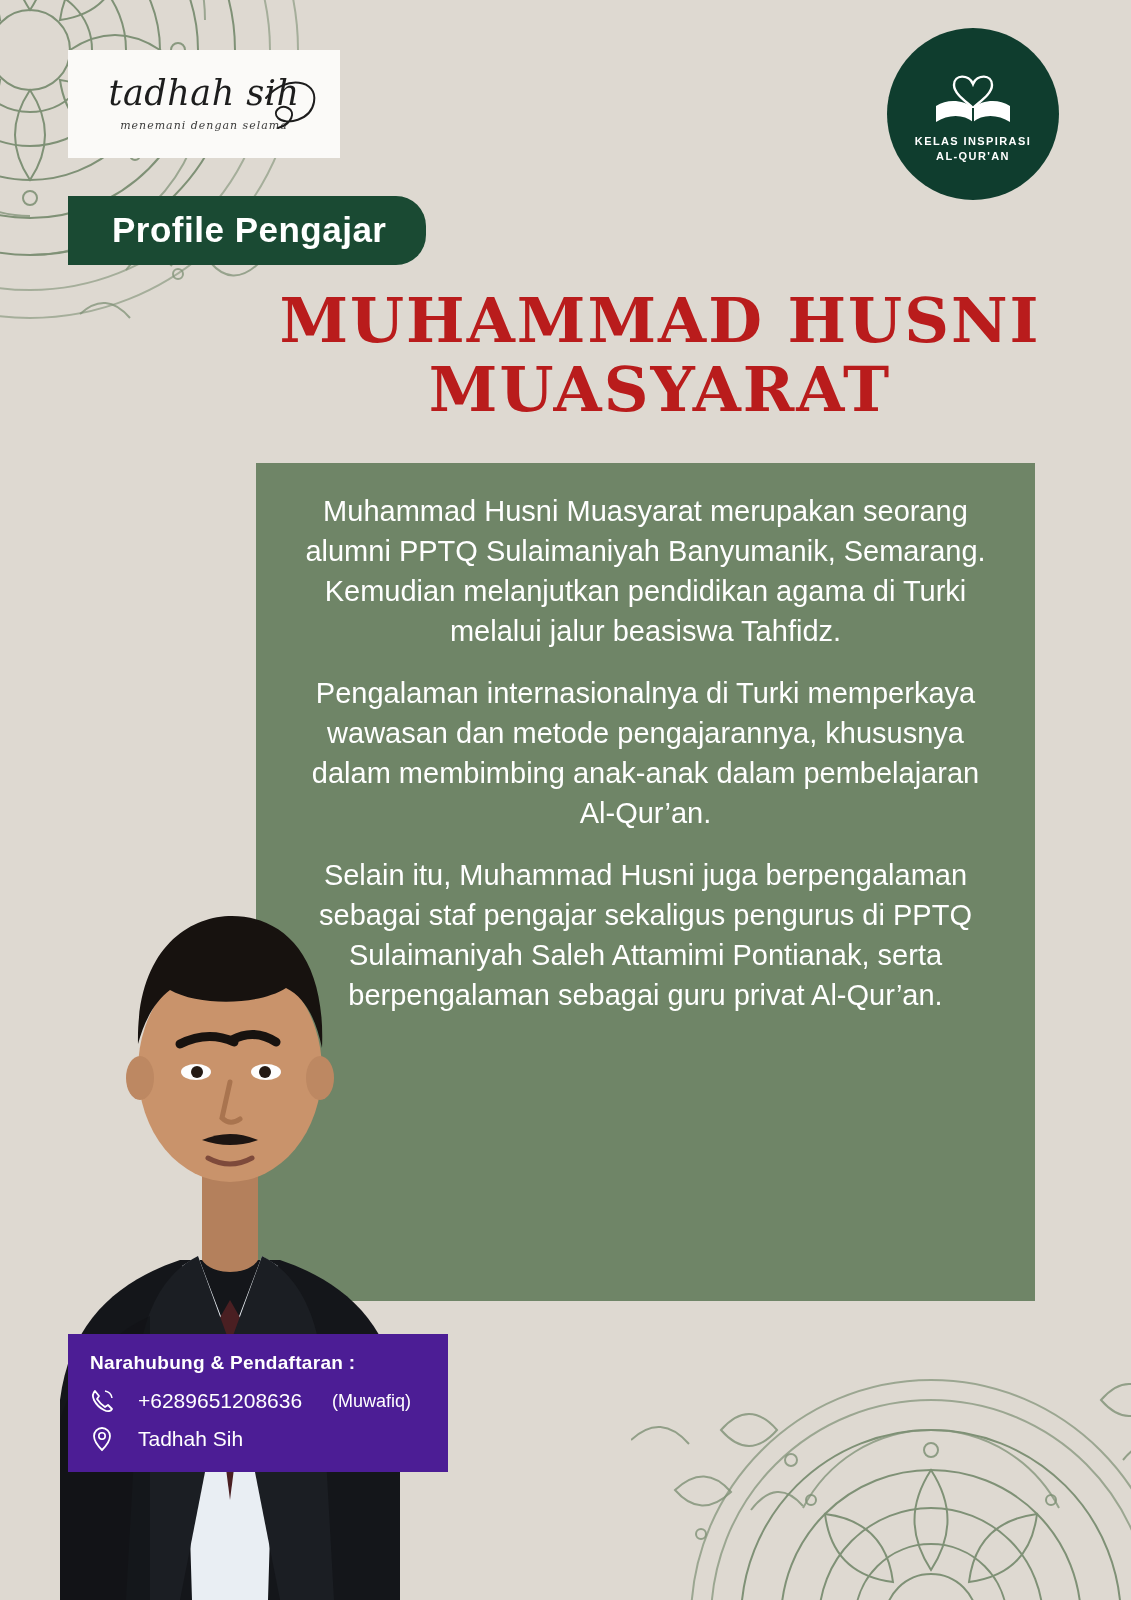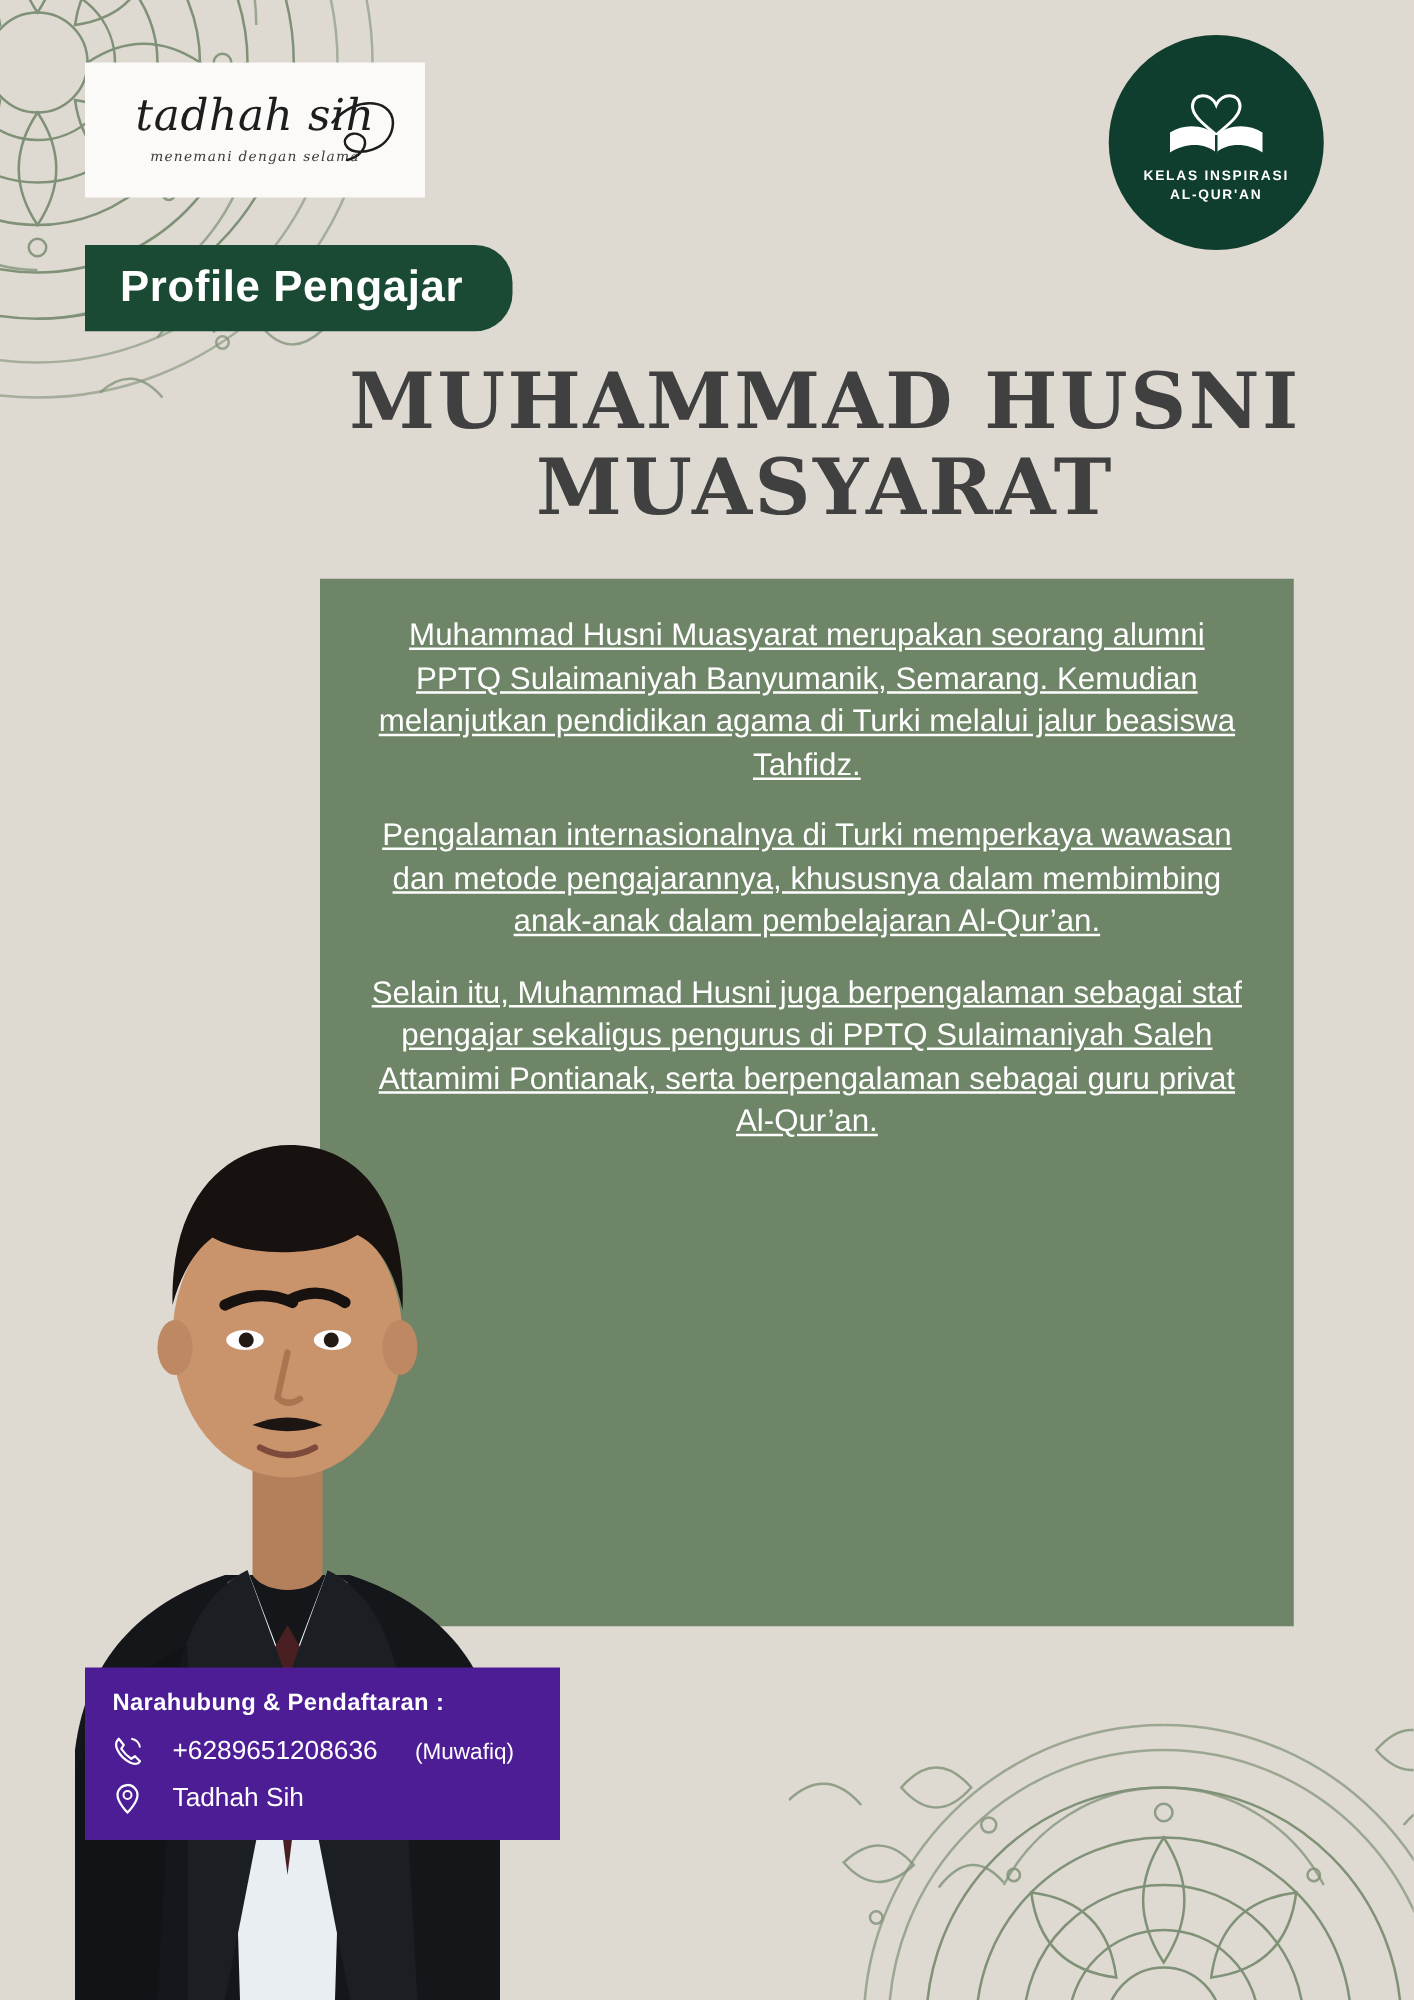--- a/index.html
+++ b/index.html
@@ -76,57 +76,56 @@
     font-size: 11px; letter-spacing: 1.4px; font-weight: bold;
     line-height: 1.35;
   }
 
   
   .ribbon {
     position: absolute;
     left: 68px; top: 196px;
     background: #1a4a33;
     color: #fff;
-    padding: 16px 40px 18px 28px;
+    padding: 16px 40px 18px 44px;
     border-radius: 0 30px 30px 0;
     font-size: 35px;
     font-weight: bold;
     letter-spacing: 0.5px;
     line-height: 1;
   }
 
   
   .name {
     position: absolute;
     left: 255px; top: 286px;
     width: 810px;
     text-align: center;
     font-family: "DejaVu Serif", serif;
     font-size: 62px;
     font-weight: bold;
     line-height: 1.12;
     letter-spacing: 2px;
-    color: #404040;
+    color: #b91c1c;
   }
 
   
   .panel {
     position: absolute;
     left: 256px; top: 463px;
     width: 779px; height: 838px;
     background: #6f8567;
     padding: 28px 36px;
   }
   .panel p {
     color: #ffffff;
-    font-size: 25px;
+    font-size: 29px;
     line-height: 1.38;
     text-align: center;
     margin-bottom: 22px;
-    text-decoration: underline;
   }
   .panel p:last-child { margin-bottom: 0; }
 
   
   .portrait {
     position: absolute;
     left: 30px; bottom: 0px;
     width: 400px; height: 900px;
   }
   .portrait svg { width: 100%; height: 100%; display: block; }

